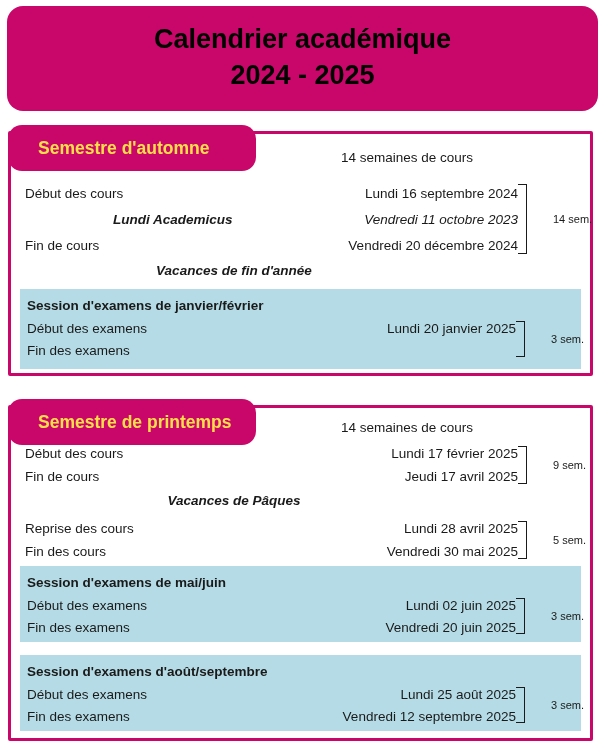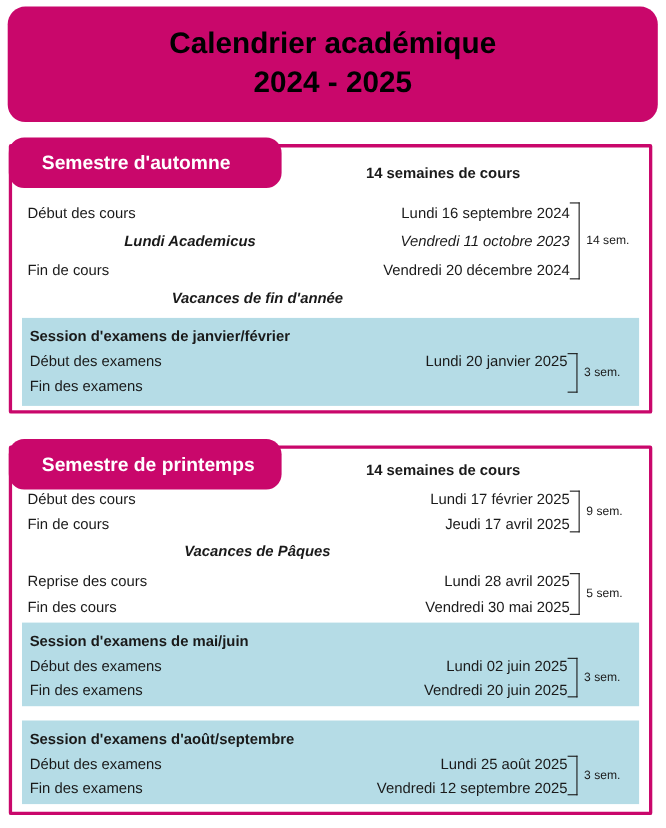--- a/index.html
+++ b/index.html
@@ -24,38 +24,38 @@
     position:relative;
     margin:29px 12px 0 8px;
     border:3px solid var(--magenta);
     border-radius:2px;
   }
   .panel-autumn{margin-top:20px;}
   .tab{
     position:absolute;top:-9px;left:-3px;
     width:248px;height:46px;
     background:var(--magenta);border-radius:14px;
-    color:#ffffff;font-weight:bold;font-size:17.5px;
+    color:#fde047;font-weight:bold;font-size:17.5px;
     line-height:46px;padding-left:30px;
   }
   .weeks-header{
-    font-weight:bold;text-align:right;
+    font-weight:normal;text-align:right;
     padding:16px 117px 0 0;height:33px;
   }
   .panel-spring .weeks-header{padding-top:12px;height:28px;}
   .rowgroup{display:flex;align-items:stretch;}
   .rows{flex:1;min-width:0;}
   .row{display:flex;align-items:center;height:26px;}
   .panel-spring .rowgroup.main .row{height:23px;}
   .row .label{padding-left:14px;white-space:nowrap;}
   .row .date{margin-left:auto;text-align:right;white-space:nowrap;}
   .label.indent{padding-left:102px;font-weight:bold;font-style:italic;}
   .date.italic{font-style:italic;}
   .bracket-col{
-    width:72px;display:flex;align-items:center;flex:none;
+    width:72px;display:flex;align-items:center;flex:none;gap:20px;
   }
   .bracket{
     align-self:stretch;width:9px;margin:4px 0;flex:none;
     border:1.5px solid var(--ink);border-left:none;
   }
   .bracket-label{font-size:11px;margin-left:6px;white-space:nowrap;}
   .vacation{
     width:446px;text-align:center;height:26px;line-height:26px;
     font-weight:bold;font-style:italic;
   }

